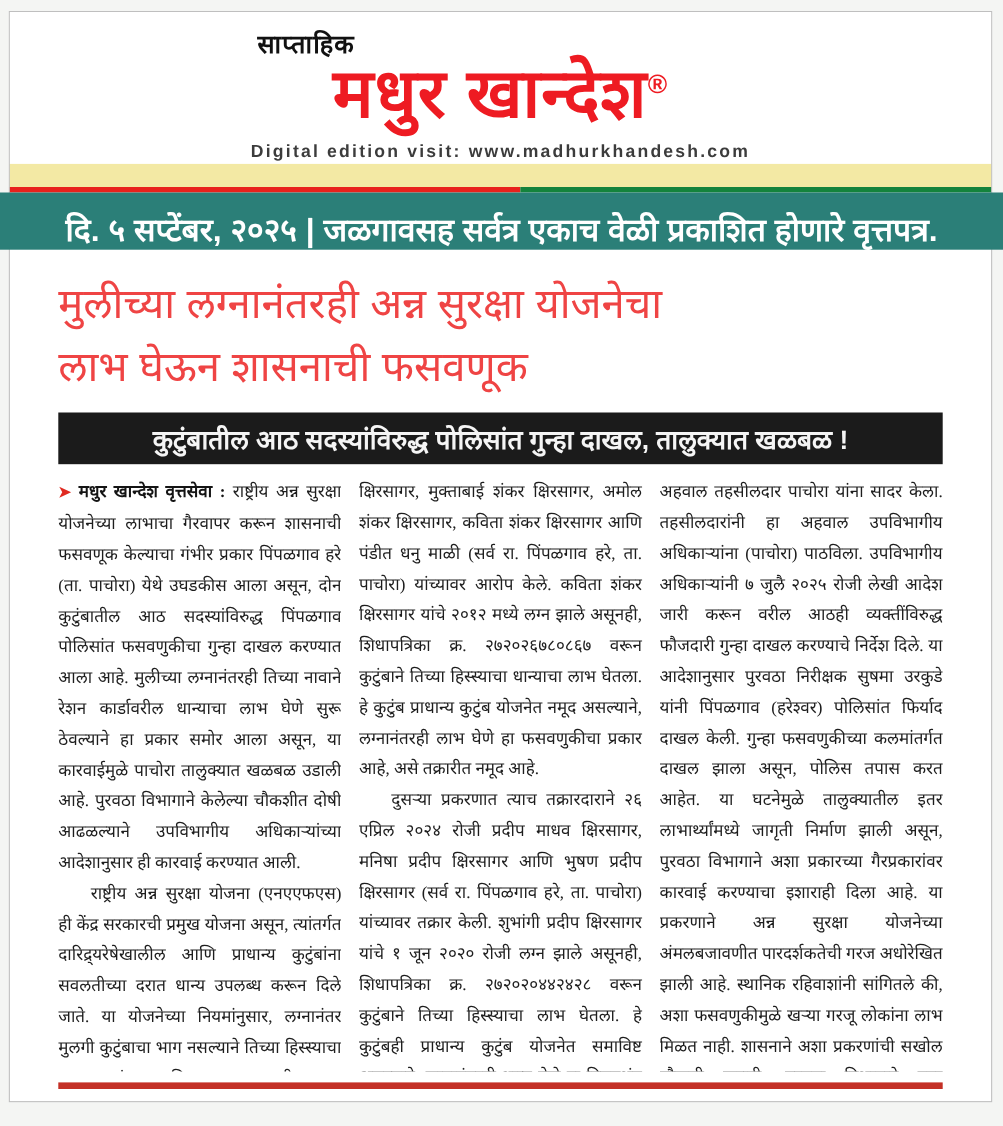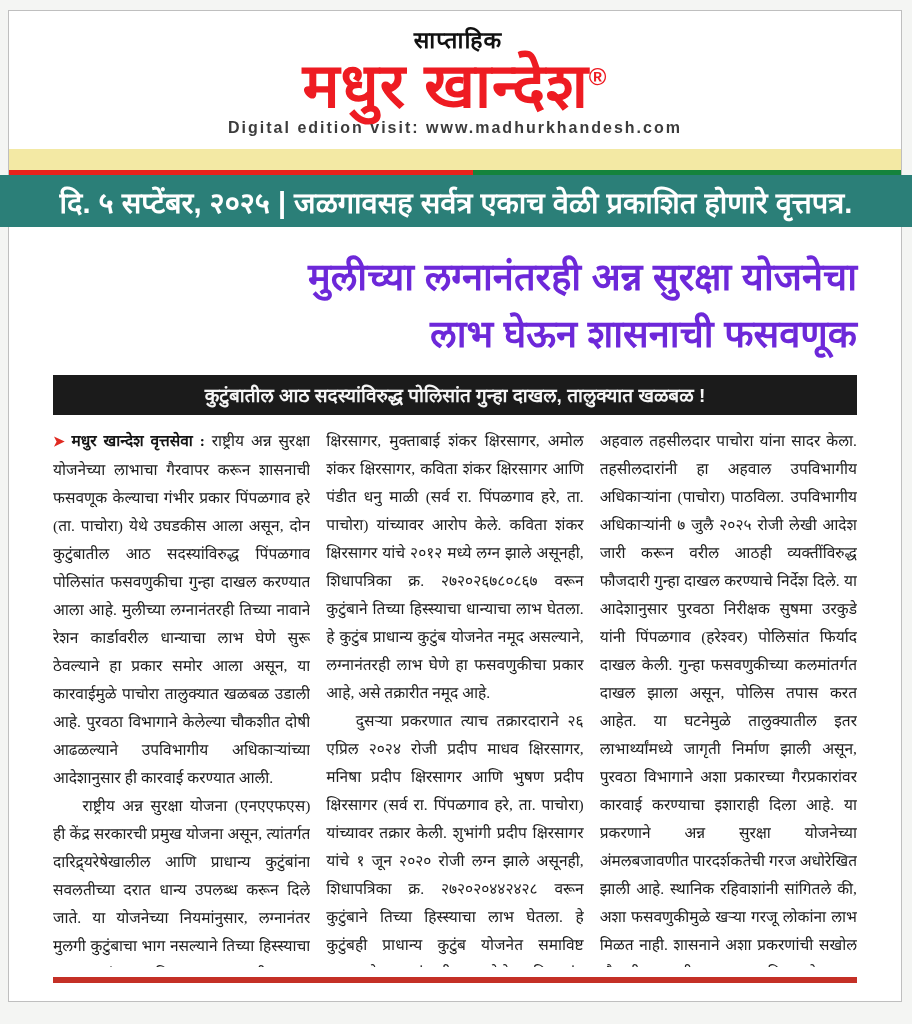--- a/index.html
+++ b/index.html
@@ -30,21 +30,21 @@
     text-align: center;
     padding-top: 12px;
     box-sizing: border-box;
     background: #ffffff;
   }
   .logo-block {
     display: inline-block;
     text-align: center;
   }
   .weekly {
-    text-align: center;
+    text-align: left;
     font-size: 23px;
     font-weight: bold;
     color: #111111;
     margin-left: 6px;
     letter-spacing: 1px;
   }
   .logo-line {
     font-size: 62px;
     font-weight: bold;
     color: #ee1b22;
@@ -58,21 +58,21 @@
     vertical-align: super;
   }
   .editor-line {
     margin-top: 6px;
     font-size: 19px;
     font-weight: bold;
     color: #e02a21;
     letter-spacing: 1px;
   }
   .digital-line {
-    margin-top: 2px;
+    margin-top: 13px;
     font-size: 16px;
     font-weight: bold;
     color: #3c3c3c;
     letter-spacing: 2px;
   }
   
   .stripe-yellow {
     height: 21px;
     background: #f3e9a4;
   }
@@ -85,41 +85,41 @@
   .date-banner {
     position: relative;
     left: -9px;               
     width: 912px;
     height: 52px;
     background: #2b7f78;
     color: #ffffff;
     font-size: 29px;
     font-weight: bold;
     display: flex;
-    align-items: center;
+    align-items: flex-end;
     justify-content: center;
     white-space: nowrap;
   }
   
   .article {
     padding: 22px 44px 0 44px;
   }
   .headline {
     margin: 0 0 12px 0;
-    text-align: right;
+    text-align: left;
     font-size: 38px;
     line-height: 1.5;
-    font-weight: bold;
-    color: #6d28d9;
+    font-weight: normal;
+    color: #ef4444;
   }
   .subhead {
     background: #1b1b1b;
     color: #f5f5f5;
     text-align: center;
-    font-size: 19px;
+    font-size: 24px;
     font-weight: bold;
     padding: 7px 4px;
     margin-bottom: 12px;
   }
   .columns {
     display: flex;
     gap: 16px;
     height: 540px;
     overflow: hidden;
     font-family: Liberation Serif, serif;

